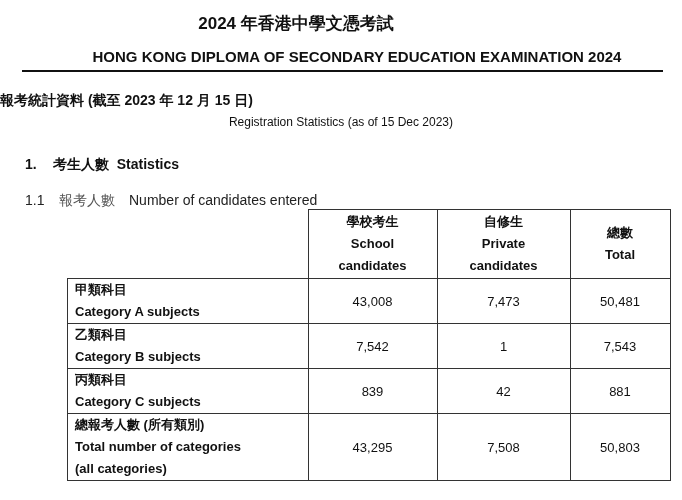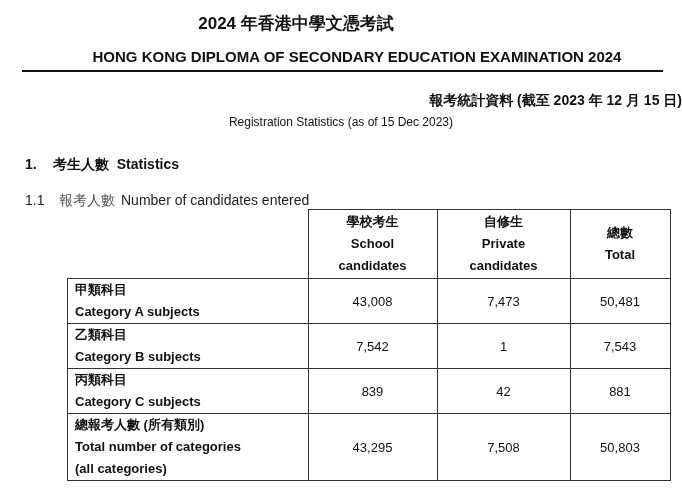--- a/index.html
+++ b/index.html
@@ -2,27 +2,27 @@
 <html><head>
 <meta charset="utf-8">
 <style>
   html, body { margin:0; padding:0; background:#fff; }
   body { width:682px; height:500px; position:relative; overflow:hidden;
          font-family:"Liberation Sans", "DejaVu Sans", sans-serif; color:#111; }
   .abs { position:absolute; }
   .t1 { top:12px; left:0; width:592px; text-align:center; font-size:17px; font-weight:bold; }
   .t2 { top:48px; left:0; width:682px; text-align:center; font-size:15px; font-weight:bold;margin-left:16px; }
   .rule { top:70px; left:22px; width:641px; height:2px; background:#111; }
-  .t3 { top:92px; left:0; width:682px; text-align:right; font-size:14px; font-weight:bold; }
+  .t3 { top:92px; left:0; width:682px; text-align:left; font-size:14px; font-weight:bold; }
   .t4 { top:115px; left:0; width:682px; text-align:center; font-size:12px; font-weight:normal; }
   .sec { top:156px; left:25px; font-size:14px; font-weight:bold; }
   .sec .num { display:inline-block; width:28px; }
   .sub { top:192px; left:25px; font-size:14px; color:#222; }
   .sub .num { display:inline-block; width:34px; }
-  .sub .zh { color:#555; margin-right:6px; }
+  .sub .zh { color:#555; margin-right:14px; }
   table { position:absolute; left:67px; top:209px; border-collapse:collapse; font-size:13px; }
   td { border:1px solid #333; padding:0; }
   td.blank { border:none; border-bottom:1px solid #333; }
   th { border:1px solid #333; font-weight:bold; text-align:center; line-height:22px; }
   td.lab { font-weight:bold; padding-left:7px; line-height:22px; vertical-align:top; }
   td.num { text-align:center; }
 </style>
 </head>
 <body>
 

